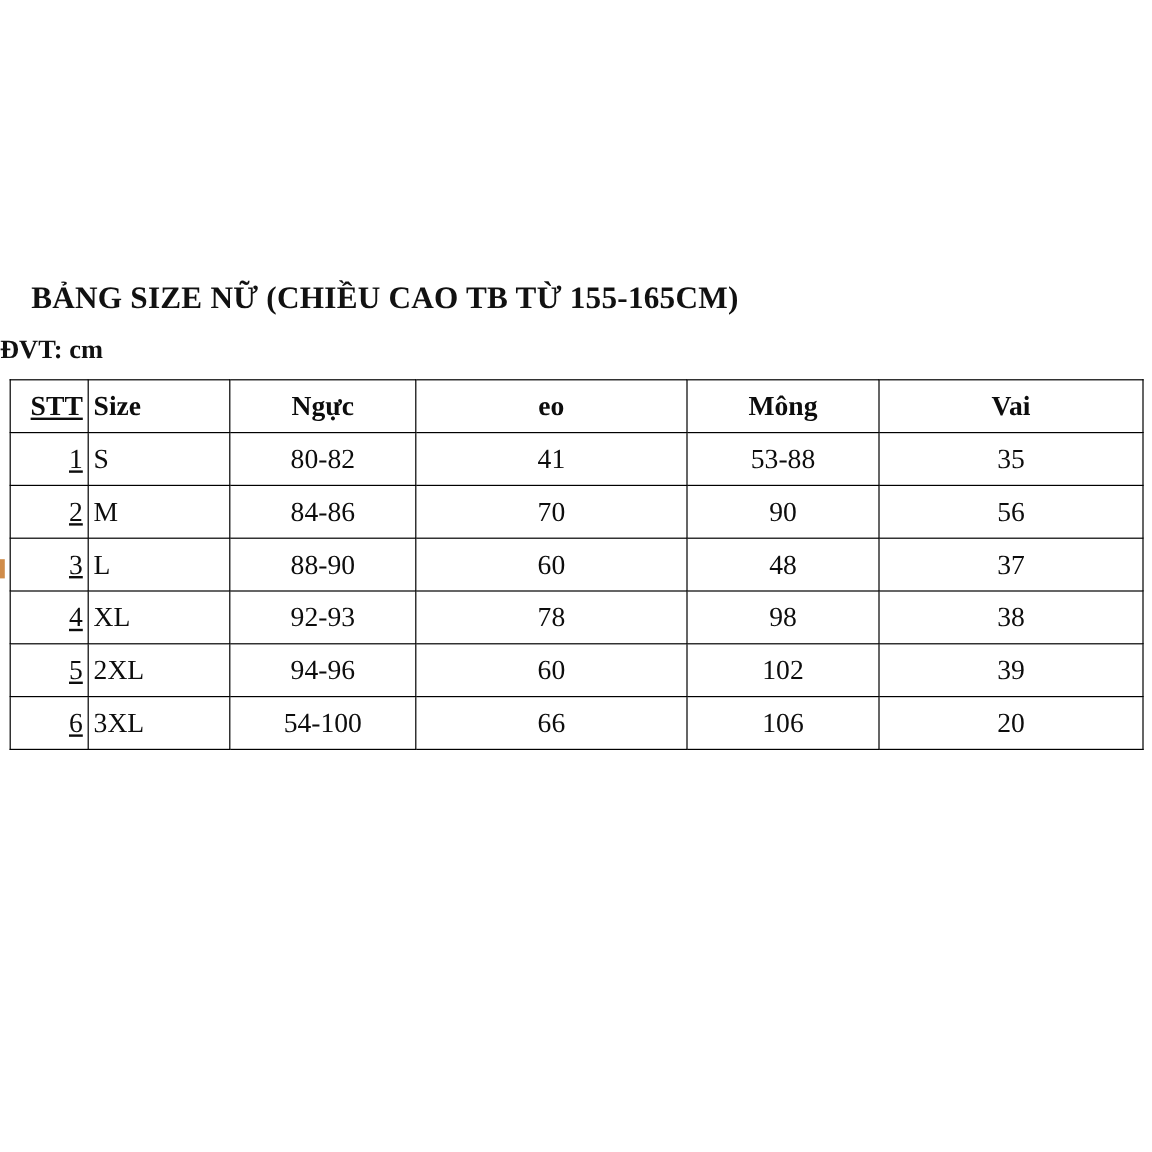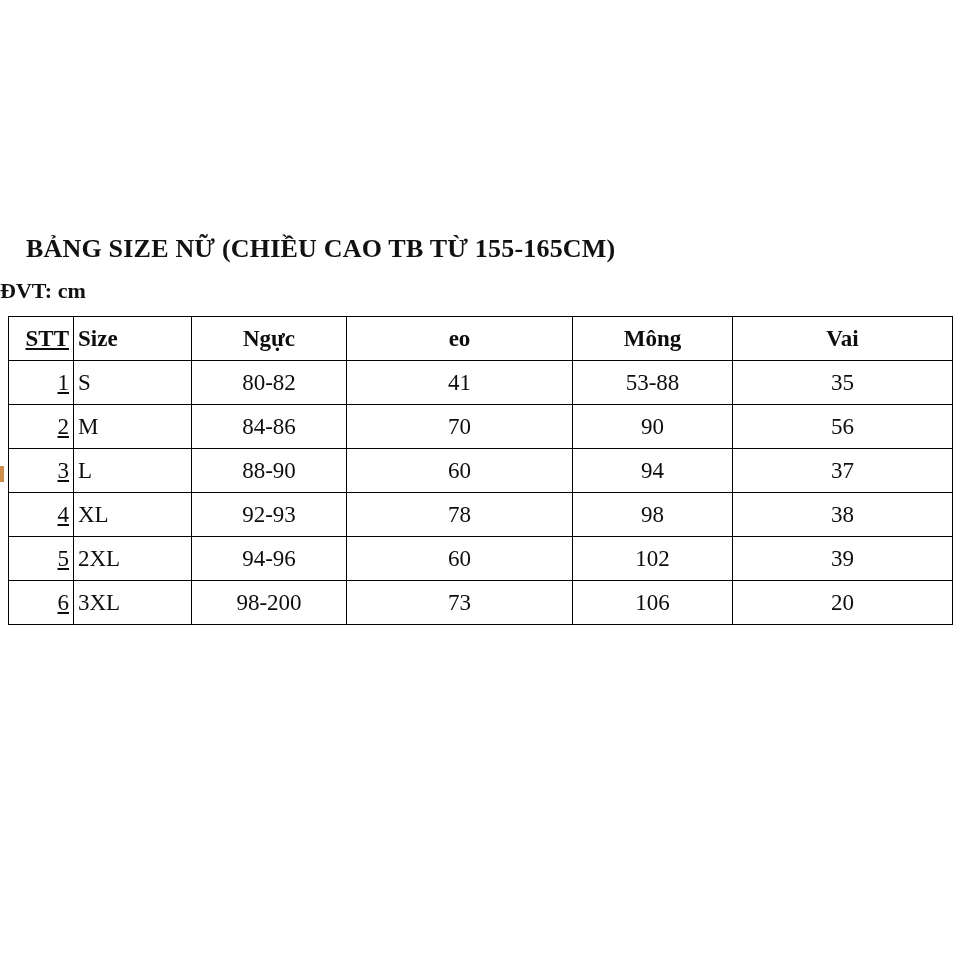--- a/index.html
+++ b/index.html
@@ -135,21 +135,21 @@
             <td class="td-nguc">84-86</td>
             <td class="td-eo">70</td>
             <td class="td-mong">90</td>
             <td class="td-vai">56</td>
           </tr>
           <tr>
             <td class="td-stt">3</td>
             <td class="td-size">L</td>
             <td class="td-nguc">88-90</td>
             <td class="td-eo">60</td>
-            <td class="td-mong">94</td>
+            <td class="td-mong">48</td>
             <td class="td-vai">37</td>
           </tr>
           <tr>
             <td class="td-stt">4</td>
             <td class="td-size">XL</td>
             <td class="td-nguc">92-93</td>
             <td class="td-eo">78</td>
             <td class="td-mong">98</td>
             <td class="td-vai">38</td>
           </tr>
@@ -157,22 +157,22 @@
             <td class="td-stt">5</td>
             <td class="td-size">2XL</td>
             <td class="td-nguc">94-96</td>
             <td class="td-eo">60</td>
             <td class="td-mong">102</td>
             <td class="td-vai">39</td>
           </tr>
           <tr>
             <td class="td-stt">6</td>
             <td class="td-size">3XL</td>
-            <td class="td-nguc">98-200</td>
-            <td class="td-eo">73</td>
+            <td class="td-nguc">54-100</td>
+            <td class="td-eo">66</td>
             <td class="td-mong">106</td>
             <td class="td-vai">20</td>
           </tr>
         </tbody>
       </table>
     </div>
 
   </div>
 
   <div class="edge-marks">

